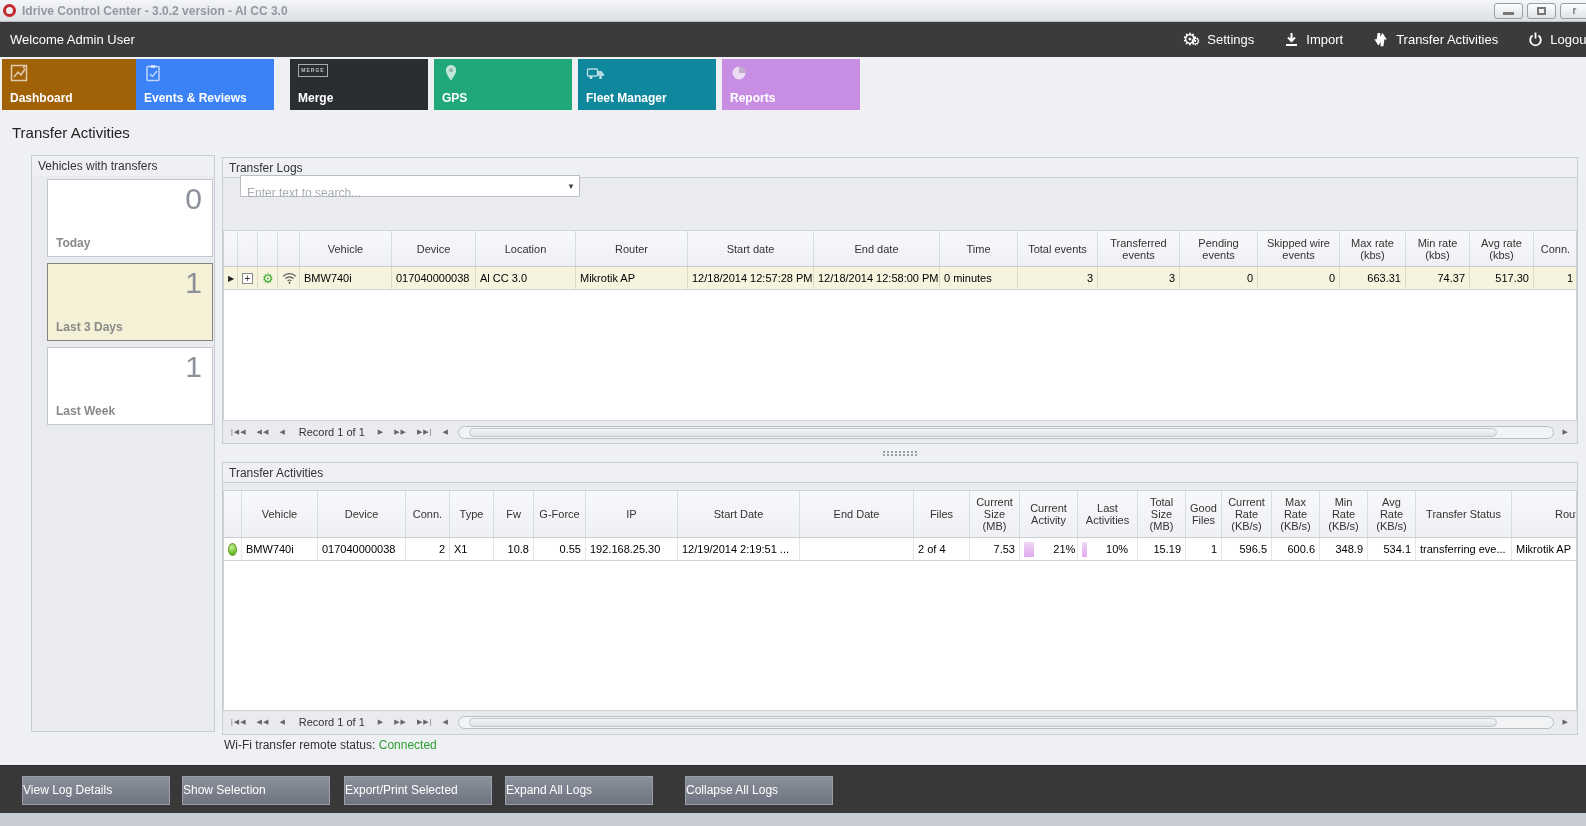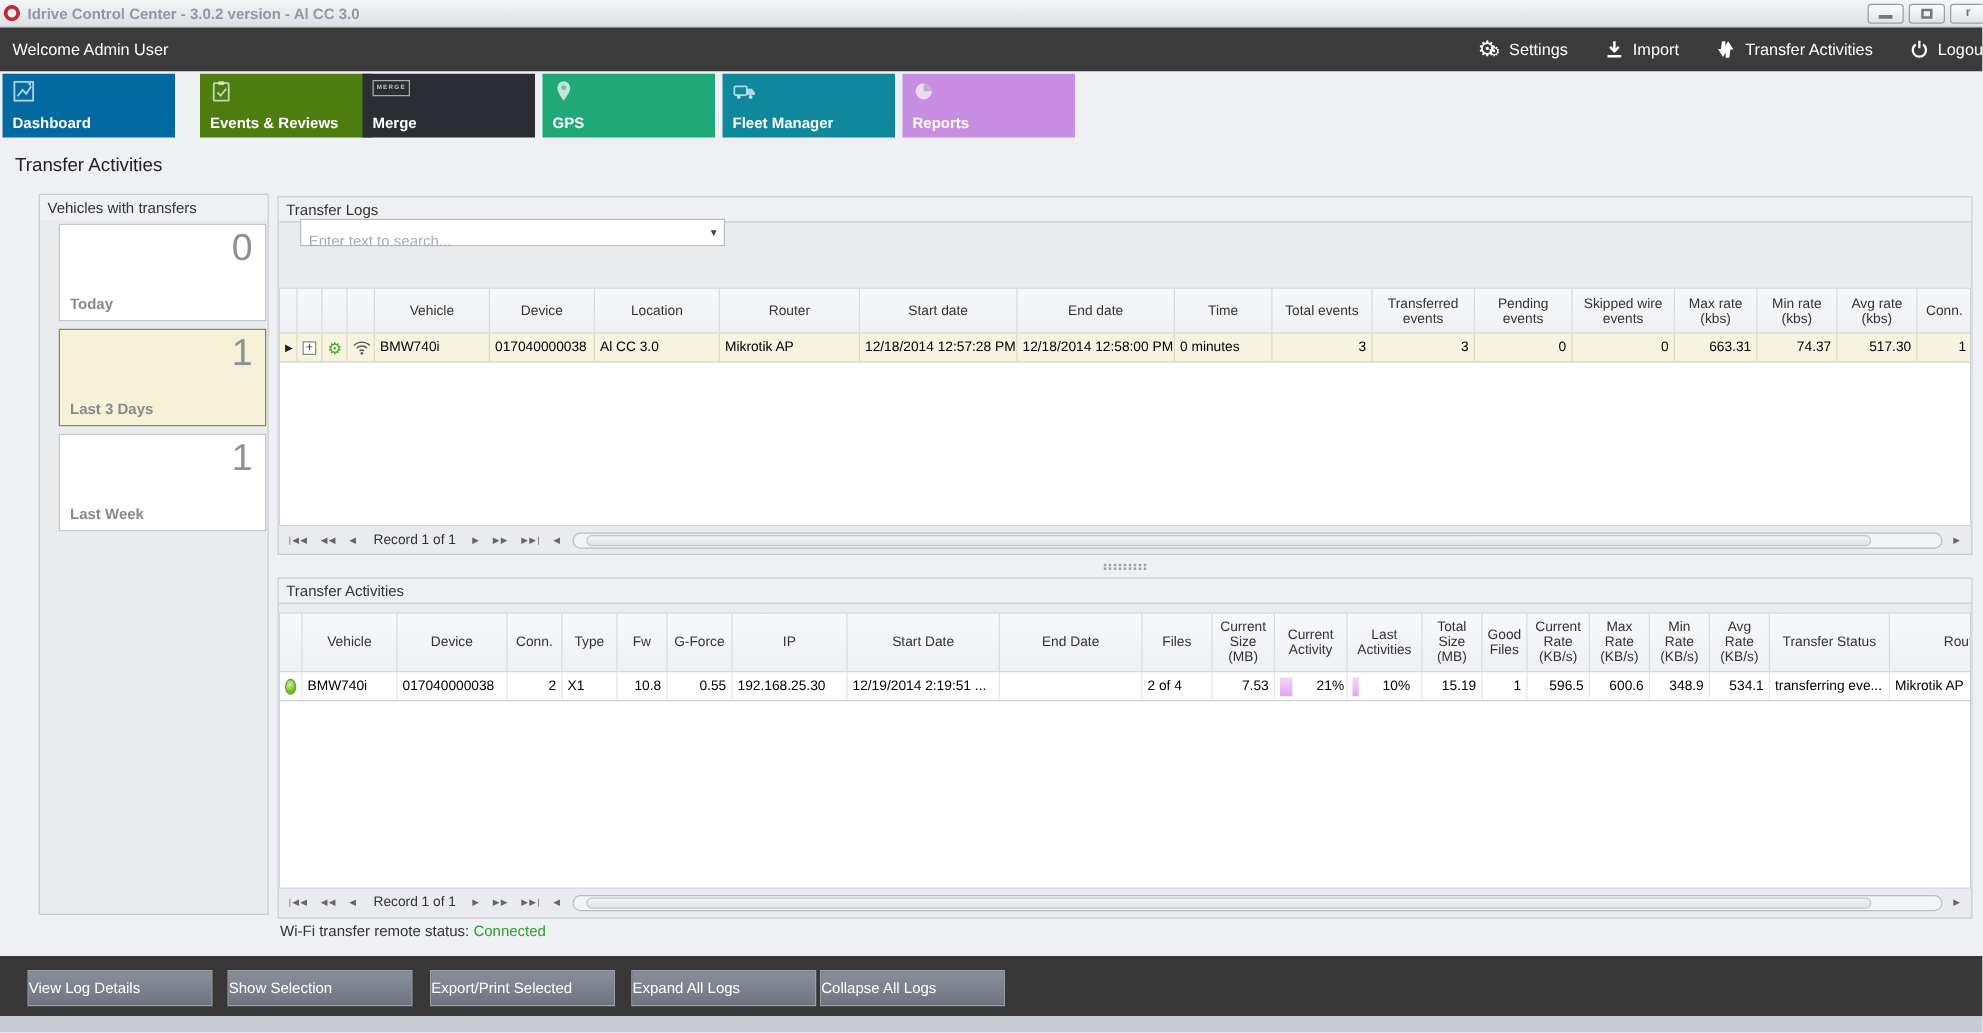--- a/index.html
+++ b/index.html
@@ -168,31 +168,31 @@
             <path d="M4.6 3.6a5.3 5.3 0 1 0 5.8 0" fill="none" stroke="#fff" stroke-width="1.8"></path>
             <path d="M7.5 0.5v6" stroke="#fff" stroke-width="1.8"></path>
           </svg>
       </span>
       <span>Logout</span>
     </div>
   </div>
 </div>
 
 <div class="tiles">
-  <div class="tile" style="left: 2px; background: #0369a1;">
+  <div class="tile" style="left: 2px; background: #a16207;">
     <span class="ticon">
       <svg width="18" height="18" viewBox="0 0 18 18">
           <rect x="1.5" y="1.5" width="15" height="15" fill="none" stroke="rgba(255,255,255,.8)" stroke-width="1.5"></rect>
           <path d="M4 13l4-5 3 3 4-6" fill="none" stroke="rgba(255,255,255,.8)" stroke-width="1.5"></path>
           <path d="M15 2l-3 1 2.5 2z" fill="rgba(255,255,255,.8)"></path>
         </svg>
     </span>
     <span class="tlabel">Dashboard</span>
   </div>
-  <div class="tile" style="left: 160px; background: #4d7c0f;">
+  <div class="tile" style="left: 136px; background: #3b82f6;">
     <span class="ticon">
       <svg width="18" height="18" viewBox="0 0 18 18">
           <rect x="3" y="2.5" width="12" height="14" rx="1" fill="none" stroke="rgba(255,255,255,.8)" stroke-width="1.5"></rect>
           <rect x="6.5" y="1" width="5" height="3" rx="1" fill="rgba(255,255,255,.8)"></rect>
           <path d="M6 10l2.5 2.5L13 7" fill="none" stroke="rgba(255,255,255,.8)" stroke-width="1.5"></path>
         </svg>
     </span>
     <span class="tlabel">Events &amp; Reviews</span>
   </div>
   <div class="tile" style="left: 290px; background: rgb(42, 45, 50);">
@@ -420,15 +420,15 @@
 <div class="wifistatus">
   <span>Wi-Fi transfer remote status:</span>
   <span style="color: rgb(46, 158, 46);">Connected</span>
 </div>
 
 <div class="footer">
   <div class="fbtn" style="left:22px">View Log Details</div>
   <div class="fbtn" style="left:182px">Show Selection</div>
   <div class="fbtn" style="left:344px">Export/Print Selected</div>
   <div class="fbtn" style="left:505px">Expand All Logs</div>
-  <div class="fbtn" style="left:656px">Collapse All Logs</div>
+  <div class="fbtn" style="left:685px">Collapse All Logs</div>
 </div>
 <div class="bottomstrip"></div>
 
 </body></html>

